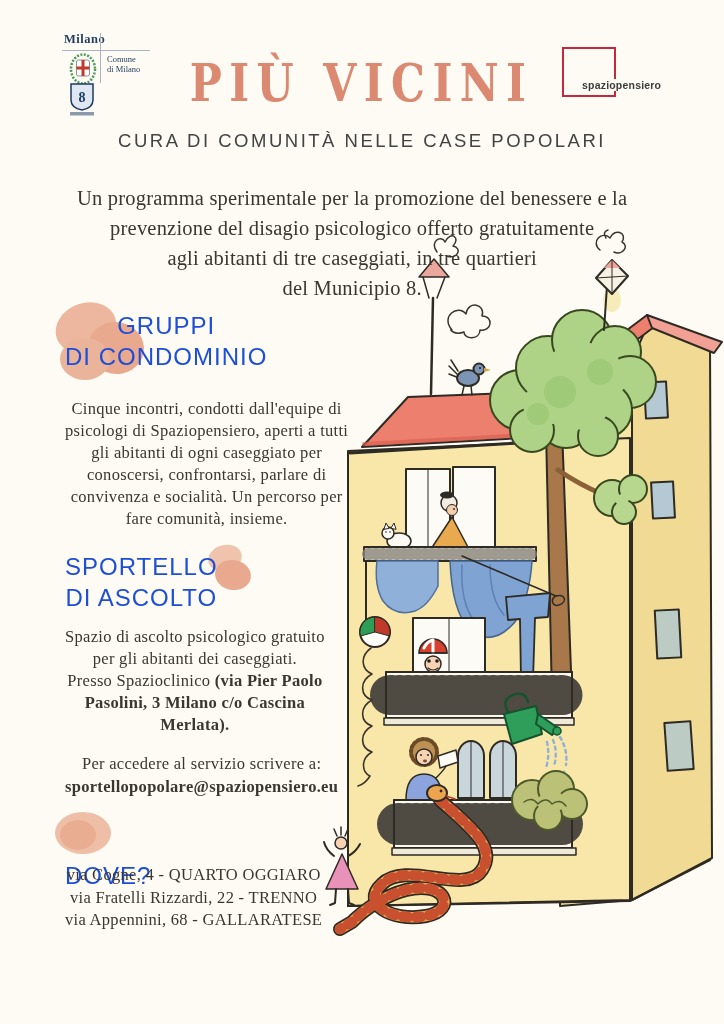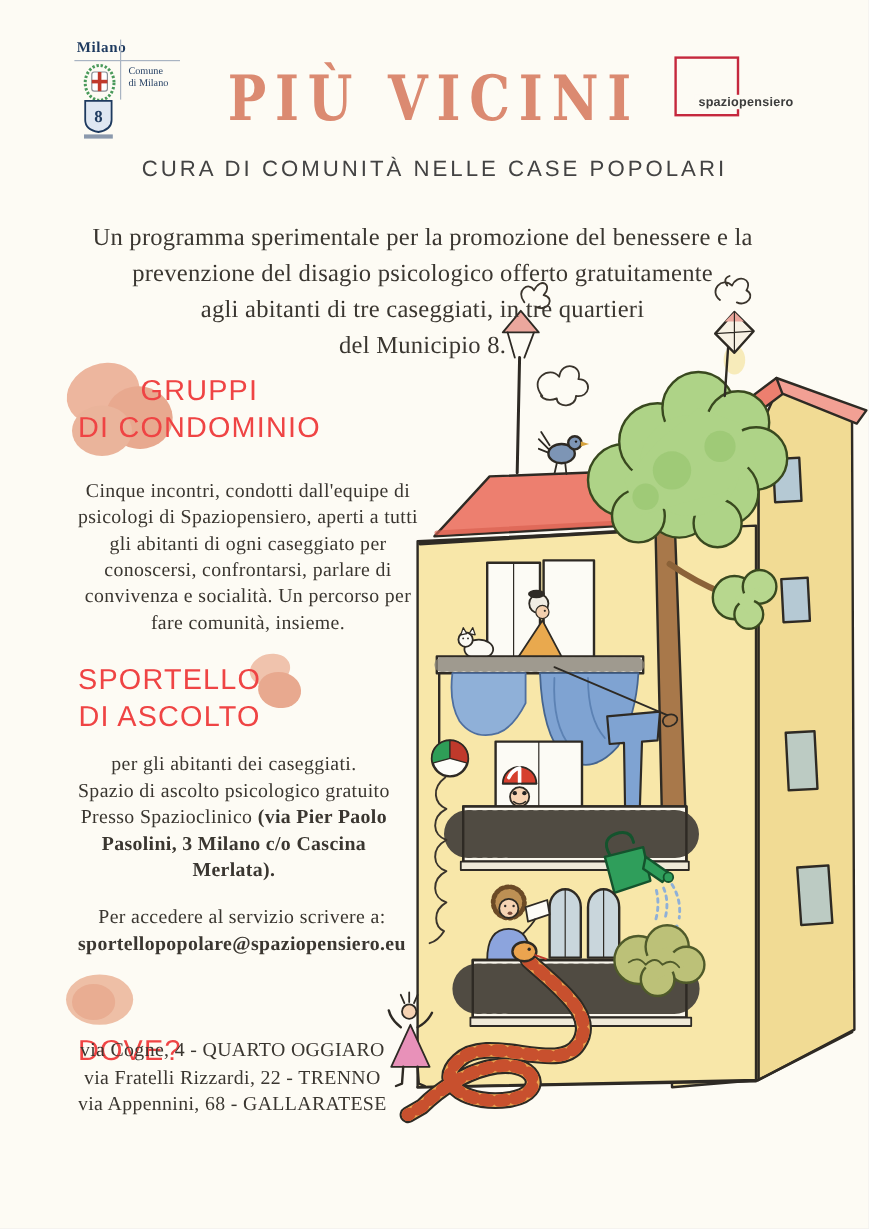--- a/index.html
+++ b/index.html
@@ -22,21 +22,21 @@
             color:#3c3c3c;letter-spacing:.2px;margin-top:12px;}
   .title-wrap{left:0;top:54px;width:724px;text-align:center;}
   .title-text{display:inline-block;font-family:"DejaVu Serif",serif;font-weight:700;
               font-size:52px;line-height:1.1;color:#db8a71;letter-spacing:9px;transform:scaleX(.82);}
   .subtitle{left:0;top:130px;width:724px;text-align:center;font-family:"Liberation Sans",sans-serif;
             font-size:18.5px;letter-spacing:2.5px;color:#434343;}
   
   .intro{left:65px;top:183px;z-index:2;margin-left:12px;}
   .intro-line{font-size:20.5px;line-height:30px;letter-spacing:.2px;white-space:nowrap;}
   .heading{font-family:"Liberation Sans",sans-serif;font-weight:400;font-size:24px;
-           line-height:31px;letter-spacing:1px;color:#ef4444;z-index:2;}
+           line-height:31px;letter-spacing:1px;color:#1d4ed8;z-index:2;}
   .body-block{z-index:2;}
   .serif-line{font-size:16.5px;line-height:22px;letter-spacing:.3px;white-space:nowrap;}
   .b{font-weight:bold;}
   .blob{position:absolute;border-radius:50%;z-index:1;}
   .z2{z-index:2;margin-top:44px;}
   
   .illu{position:absolute;left:290px;top:225px;width:434px;height:740px;z-index:0;}
 </style>
 </head>
 <body>
@@ -288,22 +288,22 @@
     <div class="serif-line">fare comunità, insieme.</div>
   </div>
 
   <div class="blob" style="left:208px;top:545px;width:34px;height:26px;background:#f0c3ad;transform:rotate(-15deg);"></div>
   <div class="blob" style="left:215px;top:560px;width:36px;height:30px;background:#e8a98f;transform:rotate(10deg);"></div>
   <div class="abs heading" style="left:65px;top:551px;">
     <div>SPORTELLO</div>
     <div>DI ASCOLTO</div>
   </div>
   <div class="abs body-block" style="left:65px;top:626px;">
+    <div class="serif-line">Spazio di ascolto psicologico gratuito</div>
     <div class="serif-line">per gli abitanti dei caseggiati.</div>
-    <div class="serif-line">Spazio di ascolto psicologico gratuito</div>
     <div class="serif-line"><span>Presso Spazioclinico </span><span class="b">(via Pier Paolo</span></div>
     <div class="serif-line b">Pasolini, 3 Milano c/o Cascina</div>
     <div class="serif-line b">Merlata).</div>
   </div>
   <div class="abs body-block" style="left:65px;top:752px;">
     <div class="serif-line" style="line-height:23px;">Per accedere al servizio scrivere a:</div>
     <div class="serif-line b" style="line-height:23px;">sportellopopolare@spaziopensiero.eu</div>
   </div>
 
   <div class="blob" style="left:55px;top:812px;width:56px;height:42px;background:#eebfa6;"></div>

